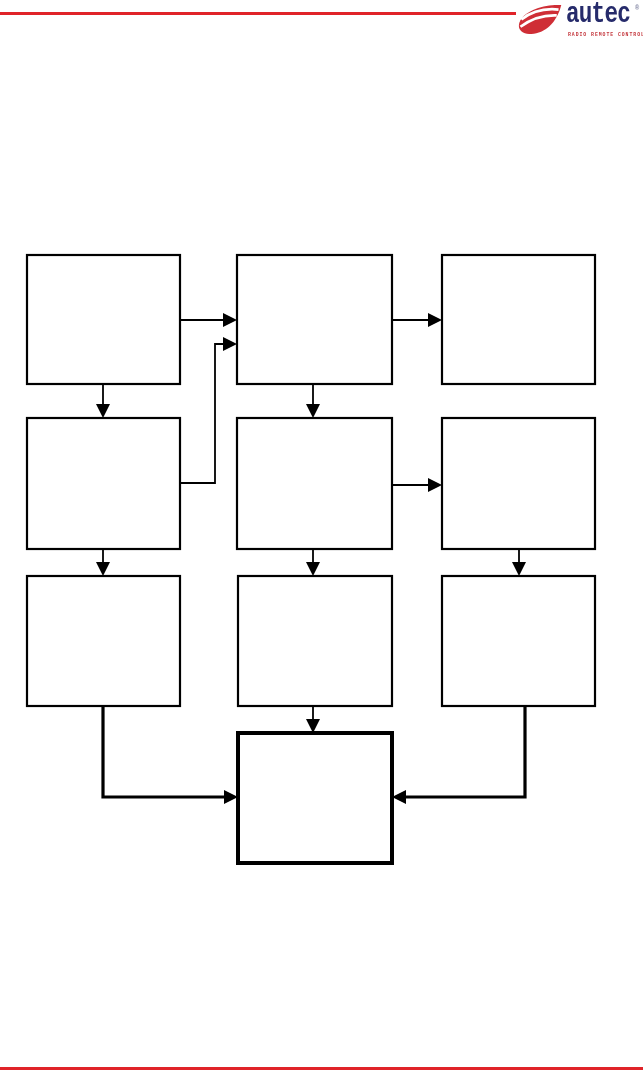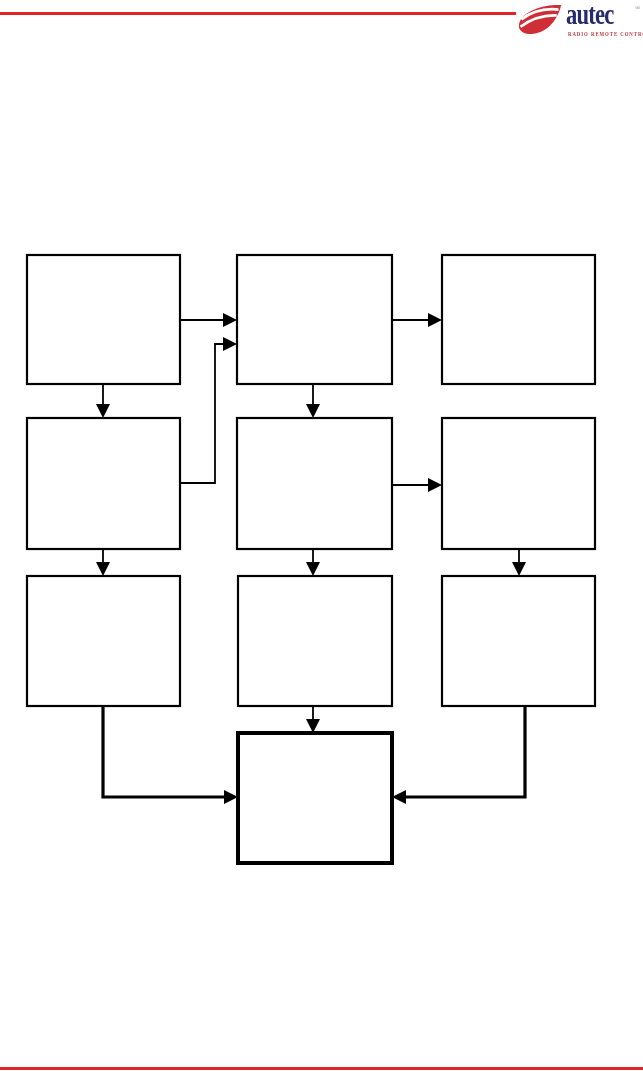--- a/index.html
+++ b/index.html
@@ -2,21 +2,21 @@
 <html style="--accent-red: #e02329; --logo-navy: #262b6b; --logo-red: #c4373d; --swoosh-red: #cf2e36;"><head>
 <meta charset="utf-8">
 <style>
   html, body { margin: 0; padding: 0; background: #ffffff; }
   .page {
     position: relative;
     width: 643px;
     height: 1071px;
     background: #ffffff;
     overflow: hidden;
-    font-family: Liberation Serif, serif;
+    font-family: Liberation Mono, monospace;
   }
   .top-rule {
     position: absolute;
     left: 0; top: 12px;
     width: 516px; height: 3px;
     background: var(--accent-red, #e02329);
   }
   .bottom-rule {
     position: absolute;
     left: 0; top: 1067px;

